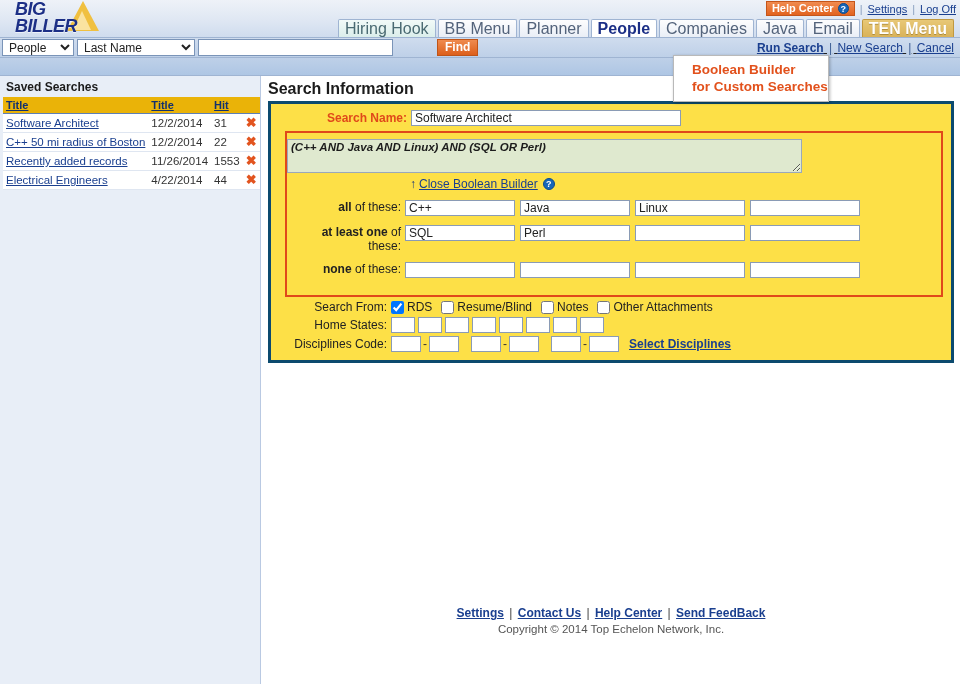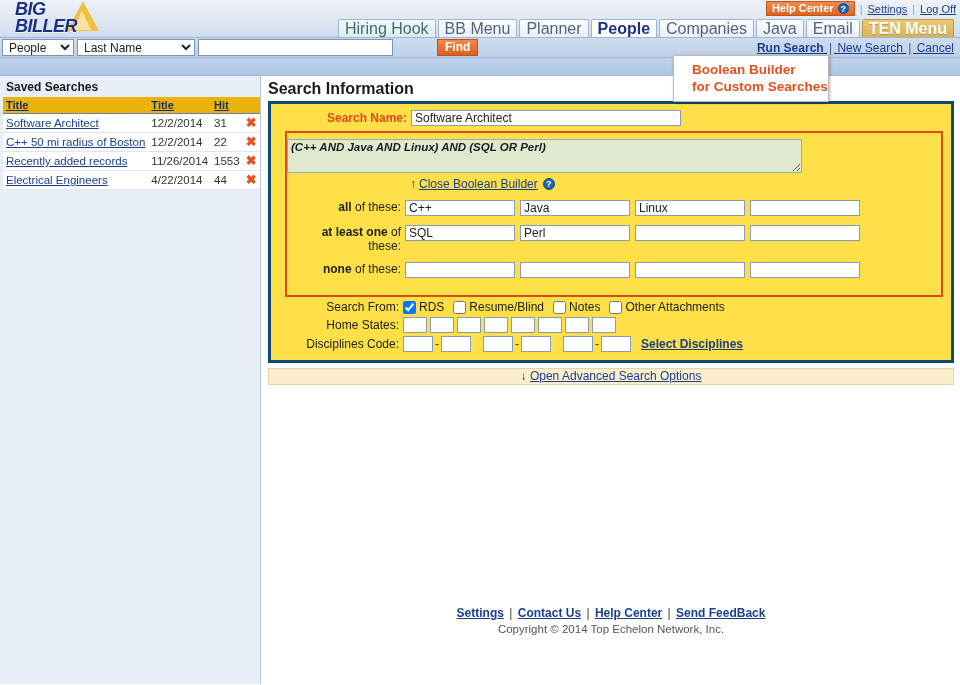--- a/index.html
+++ b/index.html
@@ -302,21 +302,21 @@
     width: 110px; height: 16px;
     border: 1px solid #8a9bb5; background: #fff;
     font-family: "Liberation Sans", sans-serif;
     font-size: 12px; padding: 0 3px; margin-right: 5px;
     color: #222;
   }
 
   
   .sf-row { display: flex; align-items: center; margin: 3px 0 2px 0; }
   .sf-label {
-    width: 132px; text-align: right; padding-right: 4px; font-size: 12px;
+    width: 120px; text-align: right; padding-right: 4px; font-size: 12px;
   }
   .cb-item { display: inline-flex; align-items: center; margin-right: 9px; font-size: 12px; }
   .cb-item input { margin: 0 3px 0 0; }
   .state-box {
     width: 24px; height: 16px; border: 1px solid #8a9bb5;
     background: #fff; margin-right: 3px;
     font-family: "Liberation Sans", sans-serif; font-size: 11px;
     padding: 0 1px;
   }
   .disc-box {
@@ -562,24 +562,20 @@
           <input class="disc-box" type="text" value="" style="">
           <span class="disc-gap"></span>
           <input class="disc-box" type="text" value="" style="">
           <span class="dash">-</span>
           <input class="disc-box" type="text" value="" style="">
           <a class="sel-disc">Select Disciplines</a>
         </div>
 
       </div>
 
-      <div class="adv-bar">
-        <span class="arrow-dn">↓</span>
-        <a>Open Advanced Search Options</a>
-      </div>
     </div>
 
     <div class="footer">
       <div class="footer-links">
         <a>Settings</a>
         <span class="sep">|</span>
         <a>Contact Us</a>
         <span class="sep">|</span>
         <a>Help Center</a>
         <span class="sep">|</span>

